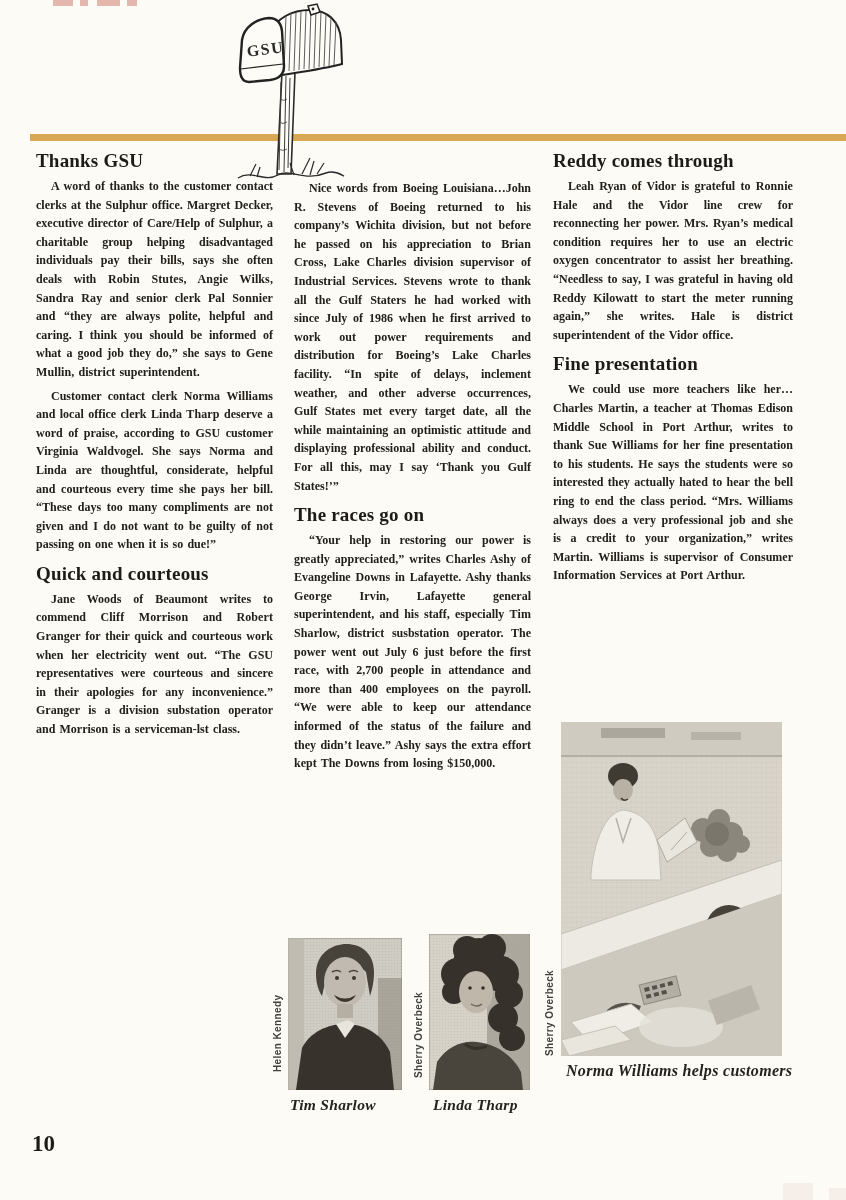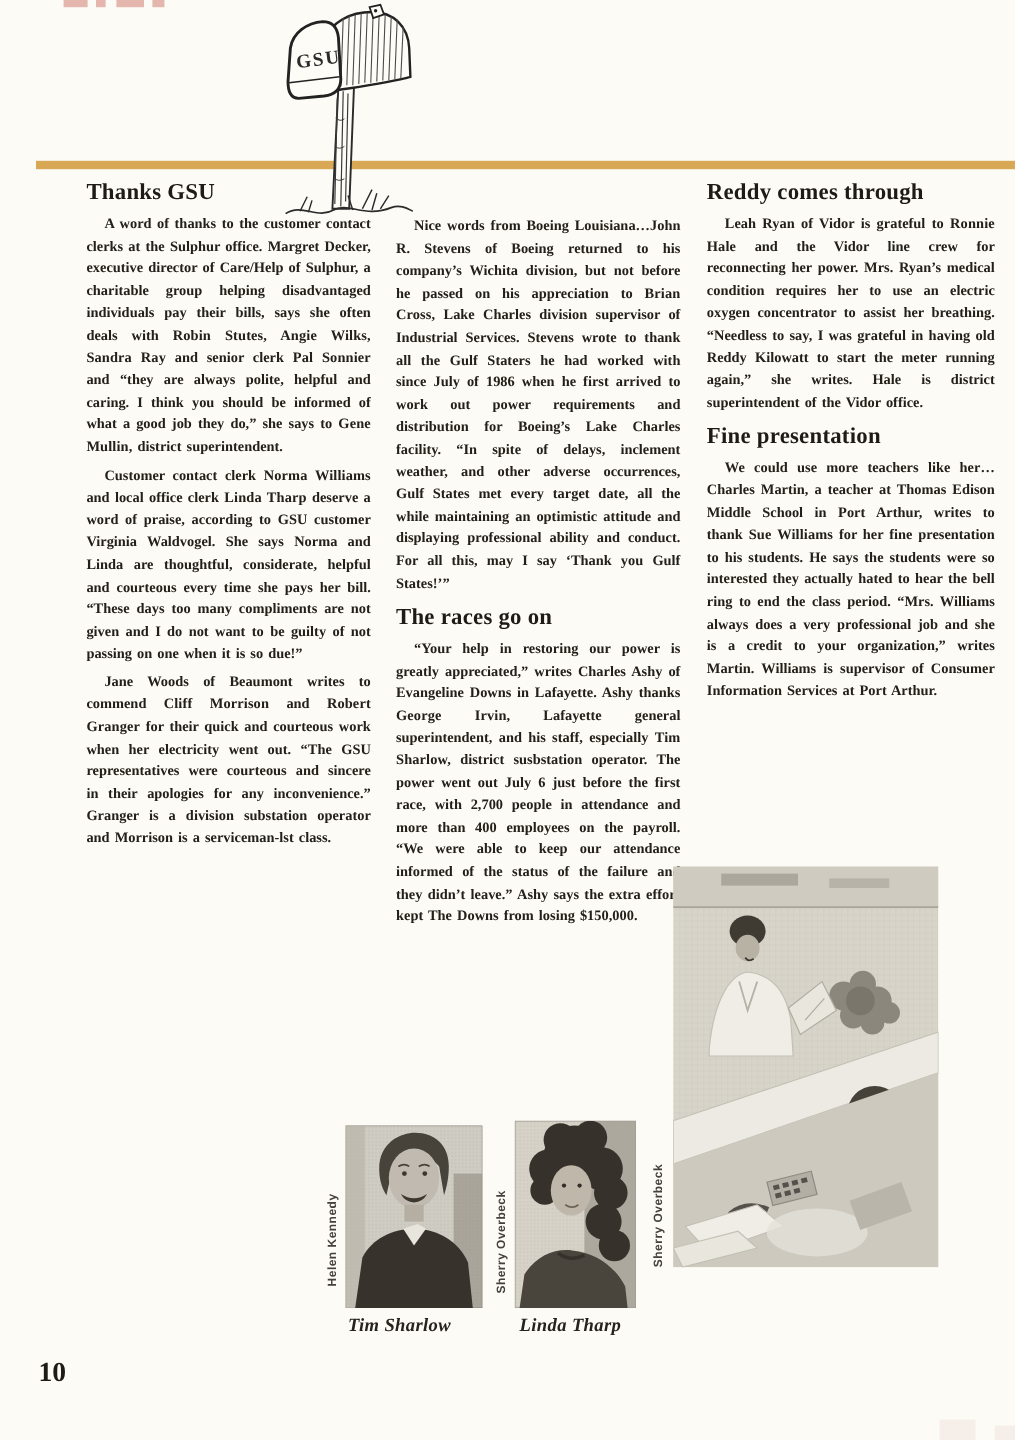--- a/index.html
+++ b/index.html
@@ -19,21 +19,21 @@
   .s2{left:829px;top:1188px;width:17px;height:12px;}
 
   .masthead{
     position:absolute;left:33px;top:82px;margin:0;
     font-size:50px;font-weight:bold;letter-spacing:-1px;
     color:#3a332a;font-family:"Liberation Serif",serif;line-height:1;
   }
   .rule{position:absolute;left:30px;top:134px;width:816px;height:7px;background:#d8a854;}
   .mailbox-art{position:absolute;left:224px;top:2px;width:136px;height:184px;}
 
-  .col{position:absolute;margin-left:36px;}
+  .col{position:absolute;}
   .col1{left:36px;top:150px;width:237px;}
   .col2{left:294px;top:179px;width:237px;}
   .col3{left:553px;top:150px;width:240px;}
   .col h2{
     font-size:19px;line-height:21px;margin:9px 0 6px;
     font-weight:bold;letter-spacing:.2px;color:#1e1b16;
   }
   .col h2:first-child{margin-top:0;}
   .col p{
     margin:0 0 5px;text-align:justify;text-indent:15px;
@@ -98,20 +98,21 @@
 
     <path d="M18 38 C20 25 32 17 45 16 C53 16 57 21 58 29 L60 64 C60 73 54 77 46 78 L25 80 C18 80 16 74 16 66 Z" fill="#fdfcf6" stroke="#222" stroke-width="2.4"></path>
     <path d="M17 67 L59 62" stroke="#222" stroke-width="1.2" fill="none"></path>
     <text x="23" y="53" transform="rotate(-7 38 50)" font-family="Liberation Serif, serif" font-weight="bold" font-size="16" letter-spacing="1.5" fill="#2b2b2b">GSU</text>
   </svg>
 
   <div class="col col1">
     <h2>Thanks GSU</h2>
     <p>A word of thanks to the customer contact clerks at the Sulphur office. Margret Decker, executive director of Care/Help of Sulphur, a charitable group helping disadvantaged individuals pay their bills, says she often deals with <b>Robin Stutes, Angie Wilks, Sandra Ray</b> and senior clerk <b>Pal Sonnier</b> and “they are always polite, helpful and caring. I think you should be informed of what a good job they do,” she says to <b>Gene Mullin,</b> district superintendent.</p>
     <p>Customer contact clerk <b>Norma Williams</b> and local office clerk <b>Linda Tharp</b> deserve a word of praise, according to GSU customer Virginia Waldvogel. She says Norma and Linda are thoughtful, considerate, helpful and courteous every time she pays her bill. “These days too many compliments are not given and I do not want to be guilty of not passing on one when it is so due!”</p>
+    <h2>Quick and courteous</h2>
     <p>Jane Woods of Beaumont writes to commend <b>Cliff Morrison</b> and <b>Robert Granger</b> for their quick and courteous work when her electricity went out. “The GSU representatives were courteous and sincere in their apologies for any inconvenience.” Granger is a division substation operator and Morrison is a serviceman-lst class.</p>
   </div>
 
   <div class="col col2">
     <p>Nice words from Boeing Louisiana…John R. Stevens of Boeing returned to his company’s Wichita division, but not before he passed on his appreciation to <b>Brian Cross,</b> Lake Charles division supervisor of Industrial Services. Stevens wrote to thank all the Gulf Staters he had worked with since July of 1986 when he first arrived to work out power requirements and distribution for Boeing’s Lake Charles facility. “In spite of delays, inclement weather, and other adverse occurrences, Gulf States met every target date, all the while maintaining an optimistic attitude and displaying professional ability and conduct. For all this, may I say ‘Thank you Gulf States!’”</p>
     <h2>The races go on</h2>
     <p>“Your help in restoring our power is greatly appreciated,” writes Charles Ashy of Evangeline Downs in Lafayette. Ashy thanks <b>George Irvin,</b> Lafayette general superintendent, and his staff, especially <b>Tim Sharlow,</b> district susbstation operator. The power went out July 6 just before the first race, with 2,700 people in attendance and more than 400 employees on the payroll. “We were able to keep our attendance informed of the status of the failure and they didn’t leave.” Ashy says the extra effort kept The Downs from losing $150,000.</p>
   </div>
 
   <div class="col col3">
@@ -172,20 +173,21 @@
           <rect x="100" y="269" width="5" height="4"></rect>
       </g>
     </g>
     <path d="M46 288 q14 -12 34 -4 l-6 14 q-16 6 -28 -2 Z" fill="#55514a"></path>
     <polygon points="10,300 70,282 92,300 30,322" fill="#efede6" stroke="#c4c0b5"></polygon>
     <polygon points="0,318 54,304 70,318 8,334" fill="#e8e6dd" stroke="#c4c0b5"></polygon>
     <ellipse cx="120" cy="305" rx="42" ry="20" fill="#e4e2d8" opacity=".8"></ellipse>
     <rect x="150" y="270" width="46" height="26" transform="rotate(-20 173 283)" fill="#b9b5aa"></rect>
   </svg>
   <div class="credit" style="left:544px;top:978px;height:78px;">Sherry Overbeck</div>
+  <div class="caption" style="left:566px;top:1062px;font-size:16px;">Norma Williams helps customers</div>
 
   <svg class="photo" style="left:288px;top:938px;" width="114" height="152" viewBox="0 0 114 152">
     <defs>
       <pattern id="htT" width="3" height="3" patternUnits="userSpaceOnUse">
         <rect width="3" height="3" fill="#cfccc3"></rect>
           <circle cx="1.5" cy="1.5" r=".6" fill="#c0bcb1"></circle>
       </pattern>
     </defs>
     <rect width="114" height="152" fill="url(#htT)" stroke="#8e8a80"></rect>
     <rect x="0" y="0" width="16" height="152" fill="#b9b5aa" opacity=".7"></rect>

